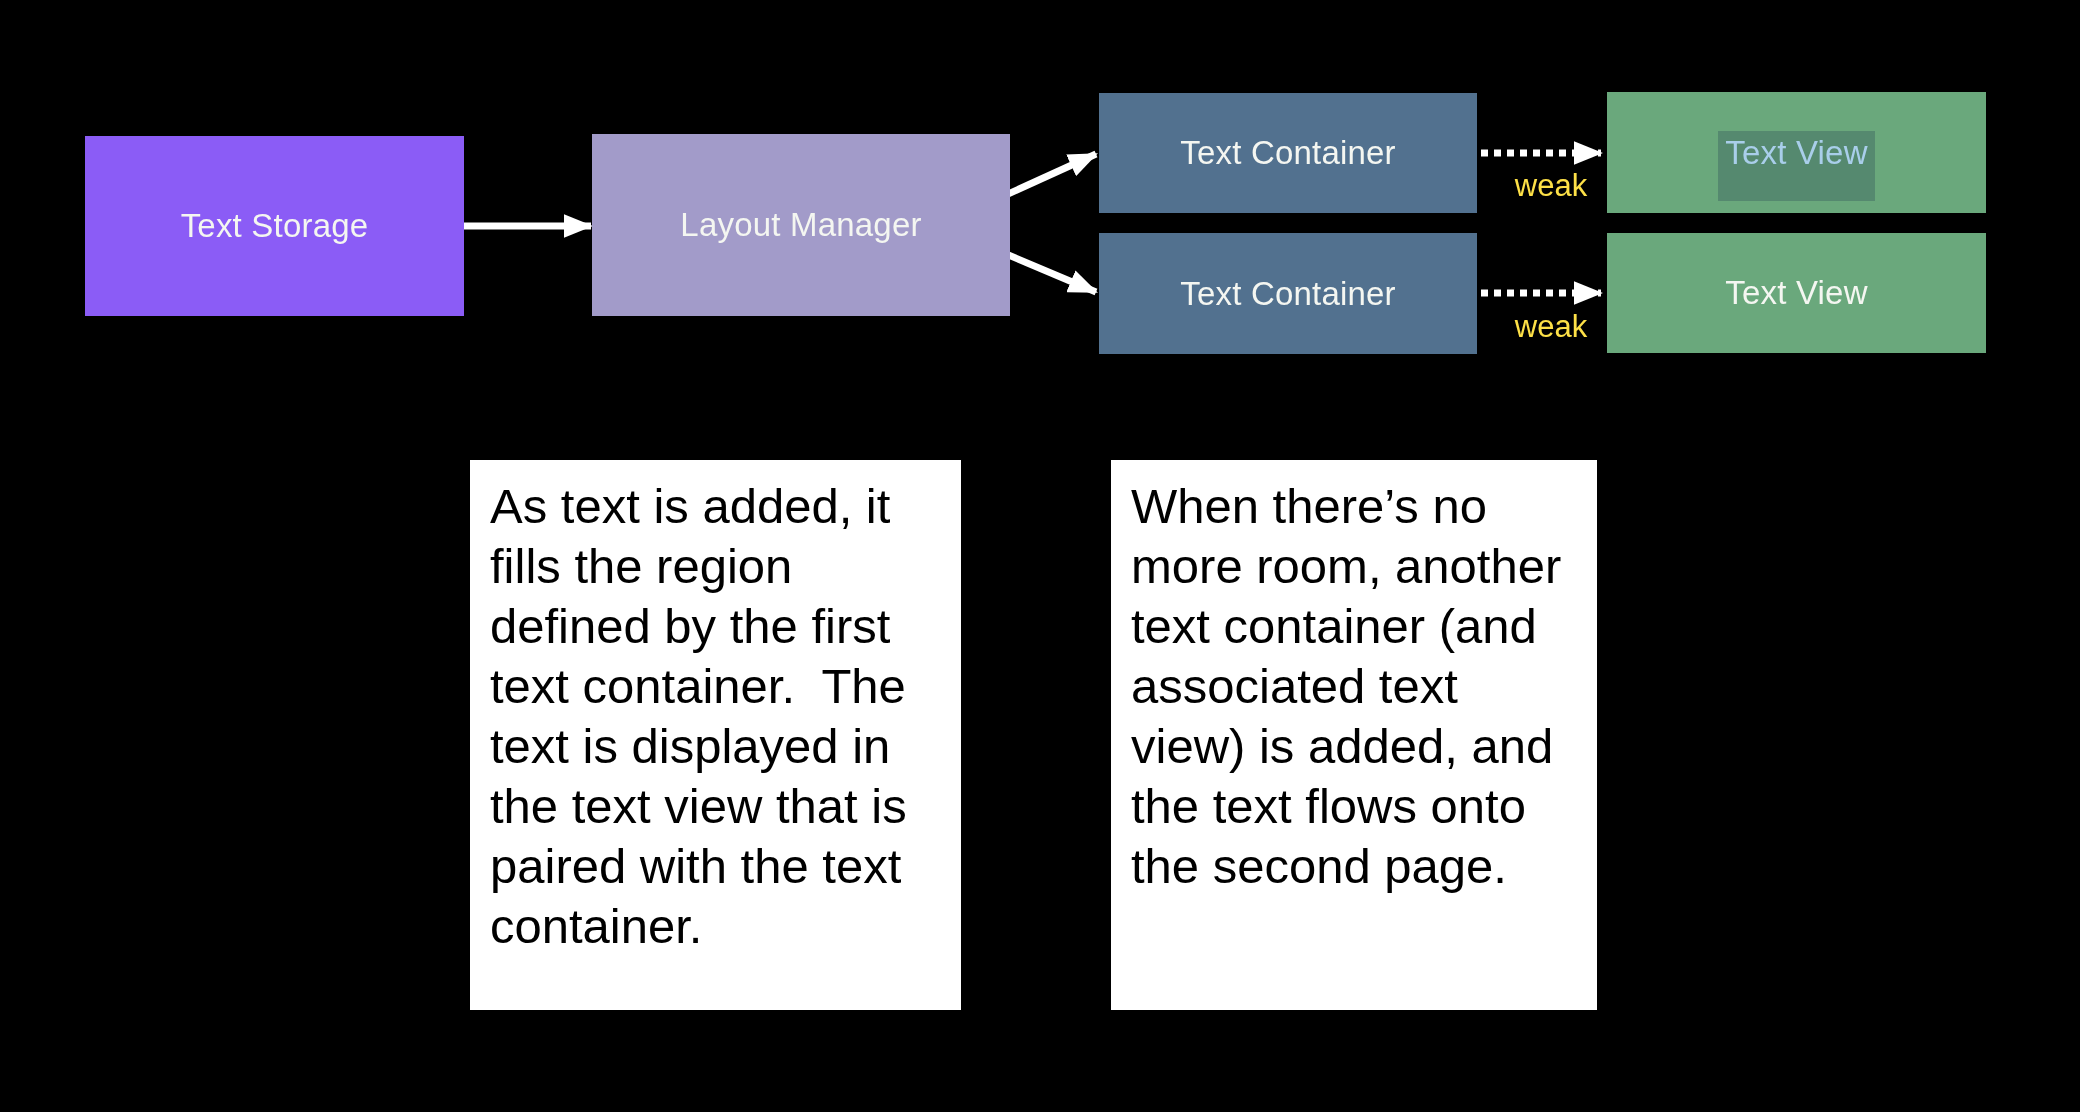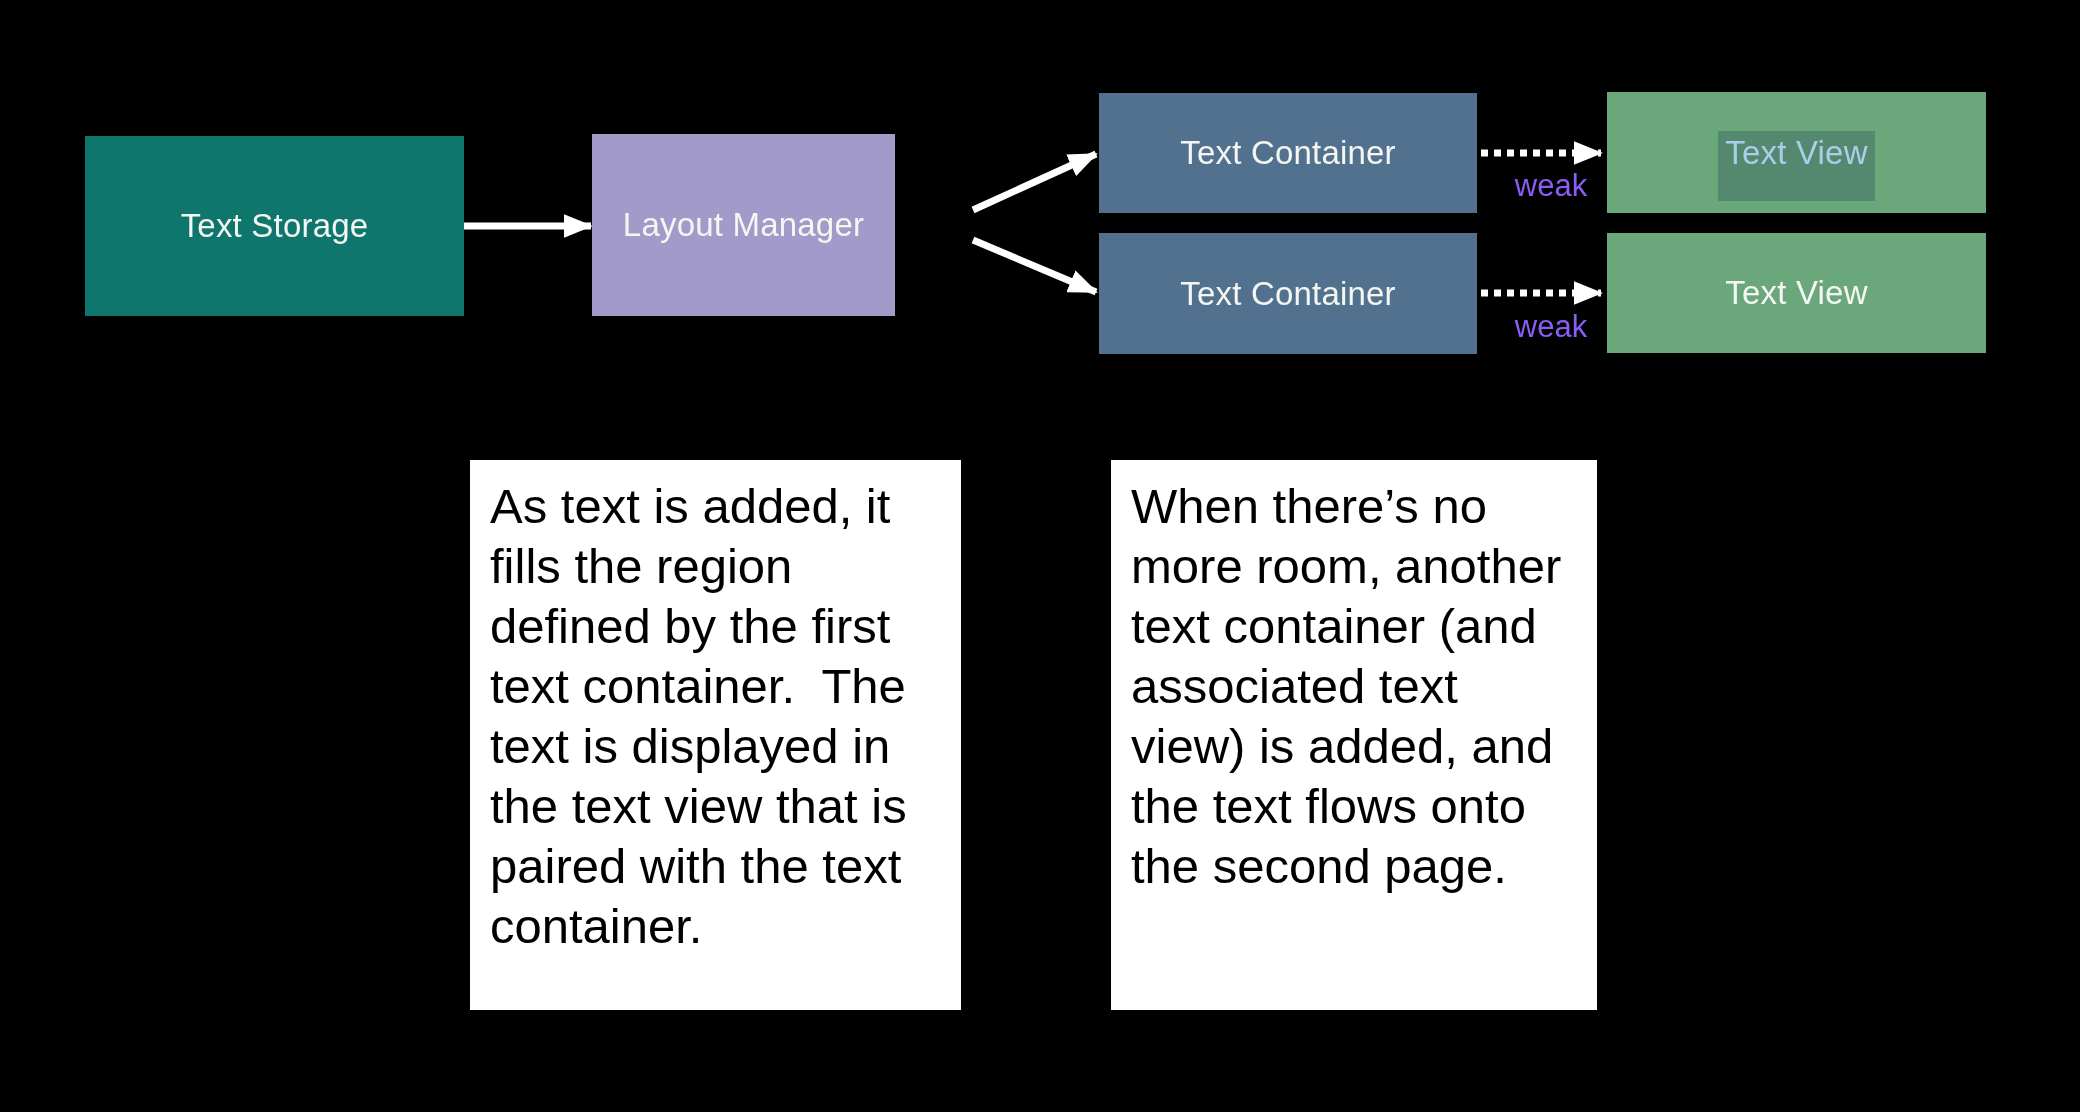--- a/index.html
+++ b/index.html
@@ -6,31 +6,31 @@
   .stage{
     position:relative;width:2080px;height:1112px;background:#000;overflow:hidden;
     font-family:"Liberation Sans", sans-serif;
   }
   .arrows{position:absolute;left:0;top:0;width:2080px;height:1112px;pointer-events:none;}
   .node{
     position:absolute;display:flex;align-items:center;justify-content:center;
     font-size:33px;letter-spacing:0.2px;color:#F4F6F1;
   }
   .storage{left:85px;top:136px;width:379px;height:180px;background:#6298BA;}
-  .layout{left:592px;top:134px;width:303px;height:182px;background:#A29BC9;}
+  .layout{left:592px;top:134px;width:418px;height:182px;background:#A29BC9;}
   .container1{left:1099px;top:93px;width:378px;height:120px;background:#52718F;}
   .container2{left:1099px;top:233px;width:378px;height:121px;background:#52718F;}
   .view1{left:1607px;top:92px;width:379px;height:121px;background:#6AA87C;}
   .view2{left:1607px;top:233px;width:379px;height:120px;background:#6AA87C;}
   .view1 .hl{
     position:absolute;left:111px;top:39px;width:157px;height:70px;background:#55896F;
   }
   .view1 .node-label{position:relative;color:#A9CEEA;}
   .weak{
-    position:absolute;width:148px;text-align:center;color:#8b5cf6;font-size:31px;
+    position:absolute;width:148px;text-align:center;color:#fde047;font-size:31px;
   }
   .weak1{left:1477px;top:168px;}
   .weak2{left:1477px;top:309px;}
   .caption{
     position:absolute;top:460px;height:550px;background:#FFFFFF;box-sizing:border-box;
     padding:16px 20px 0 20px;
   }
   .caption1{left:470px;width:491px;}
   .caption2{left:1111px;width:486px;}
   .caption-text{
@@ -48,21 +48,21 @@
         <polygon points="0,0 4.2,1.7 0,3.4" fill="#FFFFFF"></polygon>
       </marker>
     </defs>
     <line x1="463" y1="226" x2="591" y2="226" stroke="#FFFFFF" stroke-width="7" marker-end="url(#ah)"></line>
     <line x1="973" y1="210" x2="1096" y2="154" stroke="#FFFFFF" stroke-width="7" marker-end="url(#ah)"></line>
     <line x1="973" y1="240" x2="1096" y2="292" stroke="#FFFFFF" stroke-width="7" marker-end="url(#ah)"></line>
     <line x1="1481" y1="153" x2="1601" y2="153" stroke="#FFFFFF" stroke-width="7" stroke-dasharray="7 6" marker-end="url(#ah)"></line>
     <line x1="1481" y1="293" x2="1601" y2="293" stroke="#FFFFFF" stroke-width="7" stroke-dasharray="7 6" marker-end="url(#ah)"></line>
   </svg>
 
-  <div class="node storage" style="background-color: #0f766e;">
+  <div class="node storage" style="background-color: #8b5cf6;">
     <span class="node-label">Text Storage</span>
   </div>
 
   <div class="node layout" style="background-color: rgb(162, 155, 201);">
     <span class="node-label">Layout Manager</span>
   </div>
 
   <div class="node container1" style="background-color: rgb(82, 113, 143);">
     <span class="node-label">Text Container</span>
   </div>

